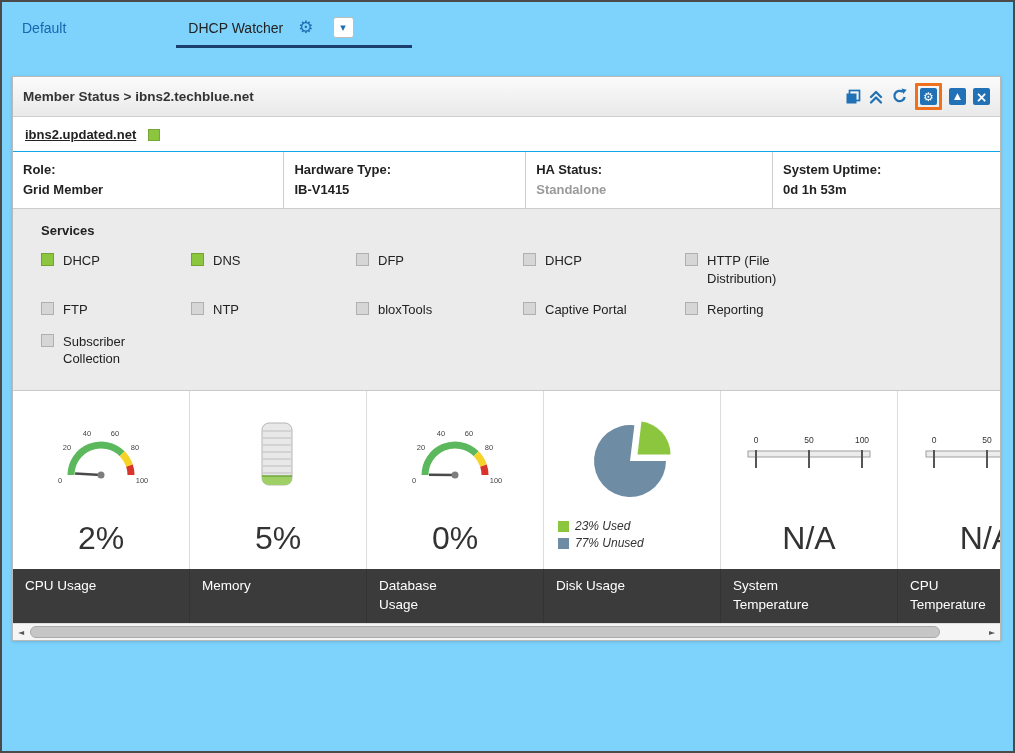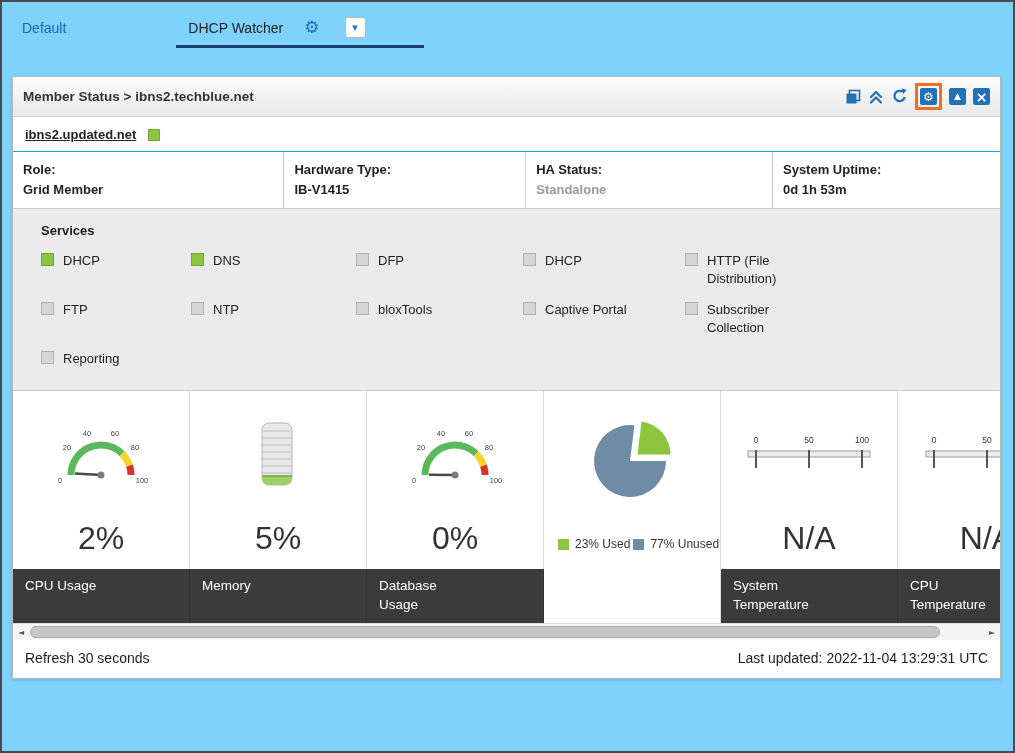--- a/index.html
+++ b/index.html
@@ -6,21 +6,21 @@
   html,body { width:1015px; height:753px; }
   body {
     font-family: "Liberation Sans", sans-serif;
     background:#fff; overflow:hidden;
   }
   .frame { width:1015px; height:753px; border:2px solid #4a4a4a; background:#7dd3fc; }
 
   
   .tabbar { display:flex; align-items:flex-start; margin:10px 0 0 10px; height:40px; }
   .tab-link { color:#1668b0; font-size:14px; padding:8px 10px; text-decoration:none; cursor:pointer; }
-  .tab-active { display:flex; align-items:center; gap:21px; margin-left:100px;
+  .tab-active { display:flex; align-items:center; gap:15px; margin-left:100px;
                 padding:5px 58px 7px 12px; border-bottom:3px solid #1a3e6e; }
   .tab-label { font-size:14px; color:#222; }
   .tab-gear { color:#1f6fb5; font-size:17px; line-height:1;
               font-family:"DejaVu Sans","Liberation Sans",sans-serif; }
   .tab-caret { width:21px; height:21px; border:1px solid #bdbdbd; border-radius:3px;
                background:#fff; display:flex; align-items:center; justify-content:center; margin-left:4px; }
   .tab-caret span { color:#1f6fb5; font-size:11px; line-height:1;
                font-family:"DejaVu Sans","Liberation Sans",sans-serif; }
 
   
@@ -63,21 +63,21 @@
   .svc-label { font-size:13px; color:#222; margin-left:9px; max-width:96px; line-height:1.35; }
 
   
   .metrics { display:flex; overflow:hidden; width:100%; }
   .metric { flex:0 0 177px; width:177px; display:flex; flex-direction:column; }
   .metric-top { flex:1; border-right:1px solid #dcdcdc; display:flex; flex-direction:column; }
   .metric:last-child .metric-top { border-right:none; }
   .chart-area { height:128px; display:flex; align-items:center; justify-content:center; }
   .metric-value { height:50px; font-size:32px; color:#333; text-align:center; line-height:1.2; }
   .legend { height:50px; padding-left:14px; font-size:12px; color:#333;
-            display:flex; flex-direction:row; justify-content:flex-start; gap:3px; }
+            display:flex; flex-direction:column; justify-content:flex-start; gap:3px;font-style:italic; }
   .legend-row { display:flex; align-items:center; }
   .legend-sq { width:11px; height:11px; margin-right:6px; flex:0 0 11px; }
   .legend-sq.used { background:#8cc63f; }
   .legend-sq.unused { background:#6f8ca5; }
   .metric-label { background:#3b3b3b; color:#fff; font-size:13.5px; padding:8px 12px;
                   height:54px; border-right:1px solid #333; line-height:1.4; }
   .metric-label span { display:inline-block; max-width:92px; }
 
   
   .hscroll { position:relative; height:17px; background:#f5f5f5; border-top:1px solid #ddd; }
@@ -193,25 +193,25 @@
         <div class="svc-item">
           <span class="svc-box off"></span>
           <span class="svc-label">bloxTools</span>
         </div>
         <div class="svc-item">
           <span class="svc-box off"></span>
           <span class="svc-label">Captive Portal</span>
         </div>
         <div class="svc-item">
           <span class="svc-box off"></span>
+          <span class="svc-label">Reporting</span>
+        </div>
+        <div class="svc-item">
+          <span class="svc-box off"></span>
           <span class="svc-label">Subscriber Collection</span>
-        </div>
-        <div class="svc-item">
-          <span class="svc-box off"></span>
-          <span class="svc-label">Reporting</span>
         </div>
       </div>
     </div>
 
     <div class="metrics">
 
       <div class="metric">
         <div class="metric-top">
           <div class="chart-area">
             <svg viewBox="0 0 120 72" width="120" height="72">
@@ -297,20 +297,21 @@
             <div class="legend-row">
               <span class="legend-sq used"></span>
               <span>23% Used</span>
             </div>
             <div class="legend-row">
               <span class="legend-sq unused"></span>
               <span>77% Unused</span>
             </div>
           </div>
         </div>
+        <div class="metric-label"><span>Disk Usage</span></div>
       </div>
 
       <div class="metric">
         <div class="metric-top">
           <div class="chart-area">
             <svg viewBox="0 0 130 46" width="130" height="46">
               <text x="12" y="11" font-size="8.5" fill="#333" text-anchor="middle">0</text>
               <text x="65" y="11" font-size="8.5" fill="#333" text-anchor="middle">50</text>
               <text x="118" y="11" font-size="8.5" fill="#333" text-anchor="middle">100</text>
               <rect x="4" y="19" width="122" height="6" fill="#ececec" stroke="#9e9e9e"></rect>
@@ -343,19 +344,15 @@
       </div>
 
     </div>
 
     <div class="hscroll">
       <span class="hs-arrow hs-left">◄</span>
       <div class="hs-thumb"></div>
       <span class="hs-arrow hs-right">►</span>
     </div>
 
-    <div class="panel-footer">
-      <span>Refresh 30 seconds</span>
-      <span>Last updated: 2022-11-04 13:29:31 UTC</span>
-    </div>
 
   </div>
 </div>
 
 </body></html>

